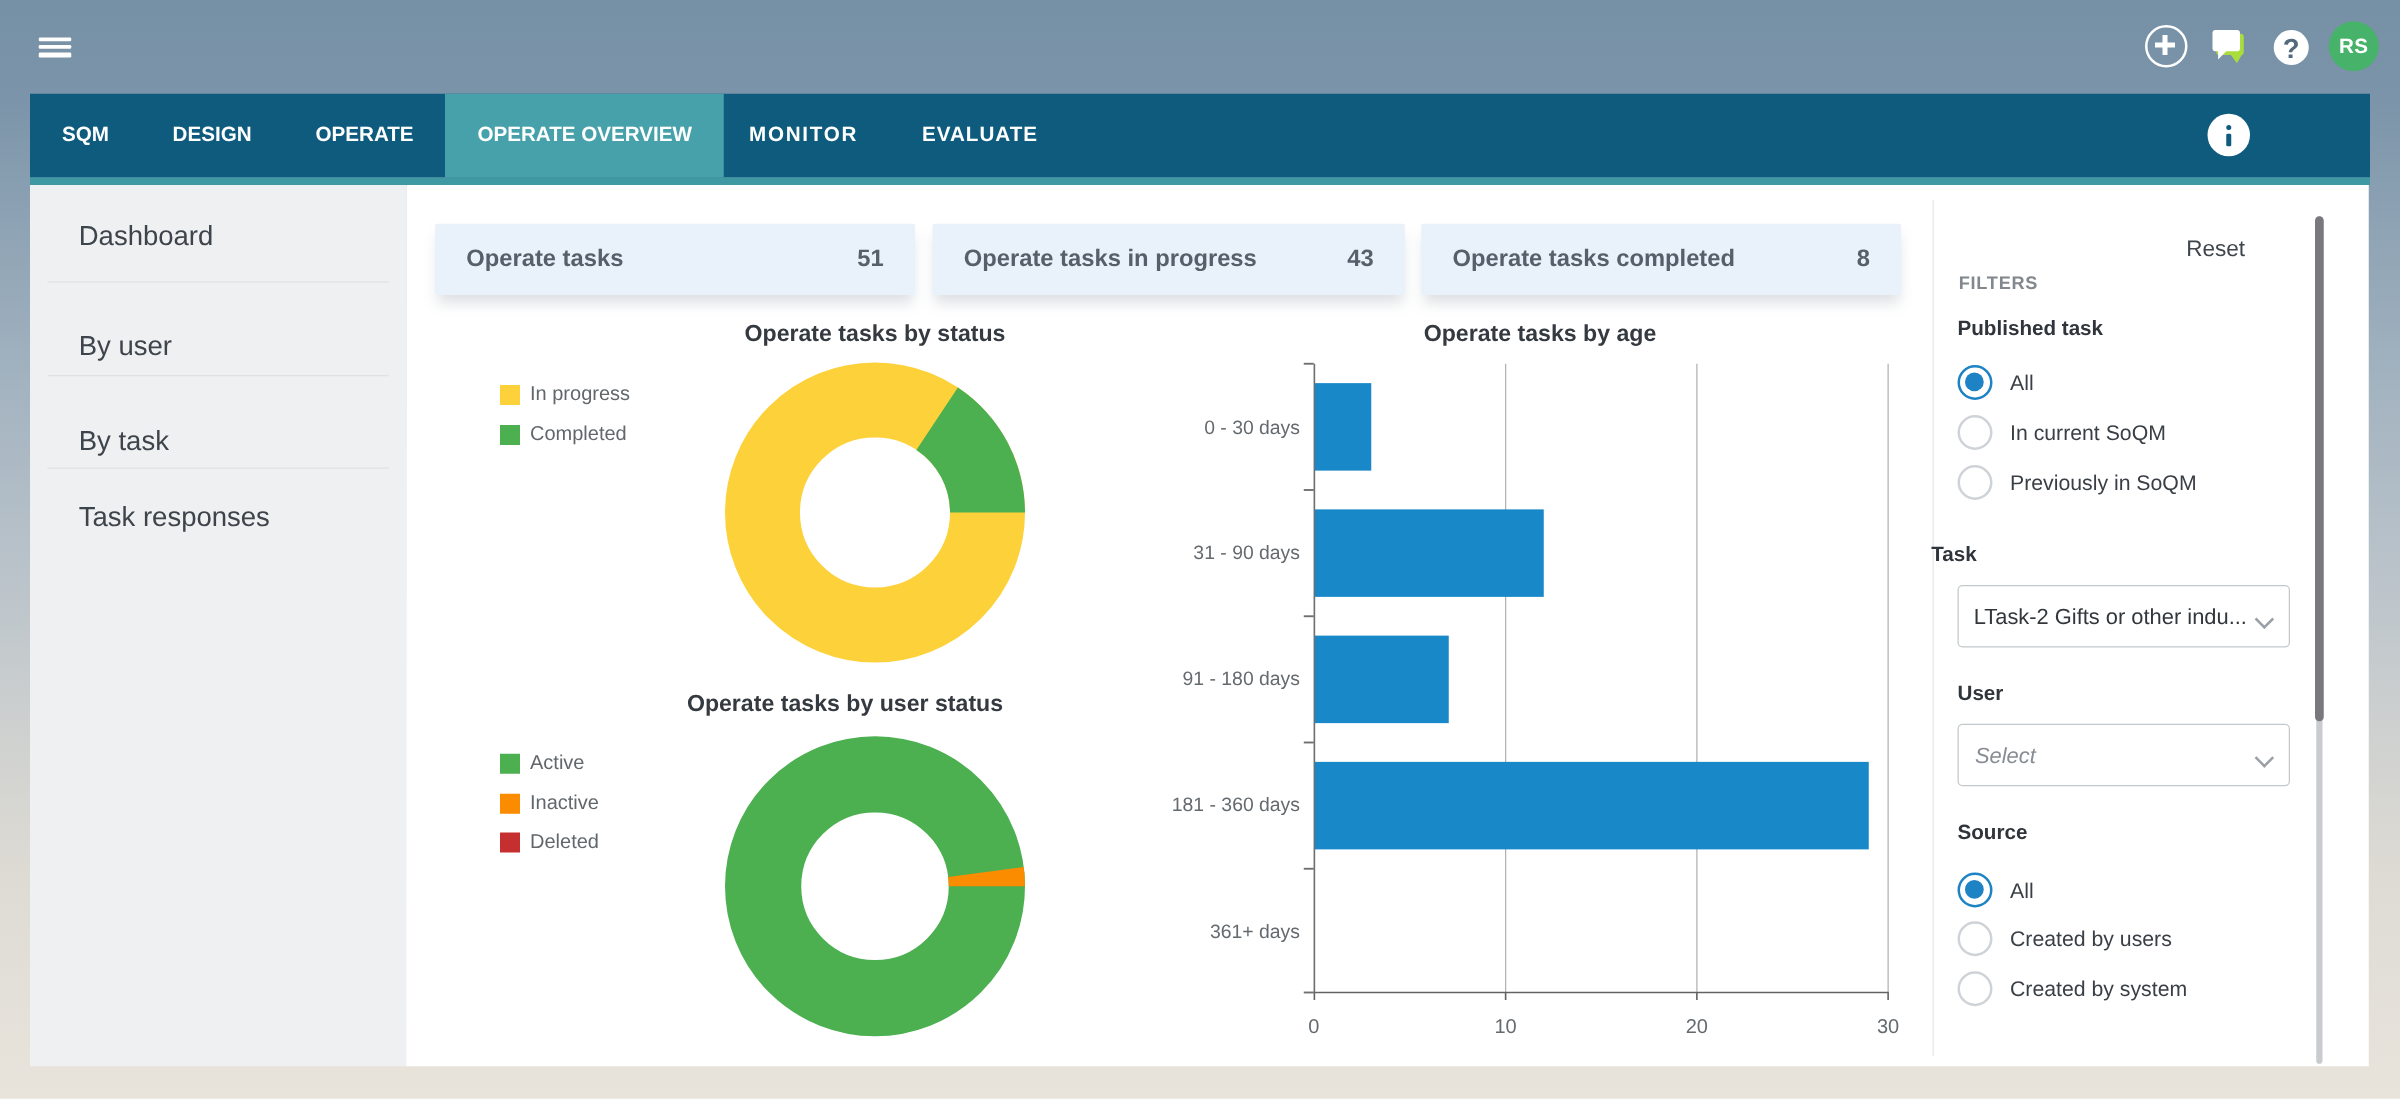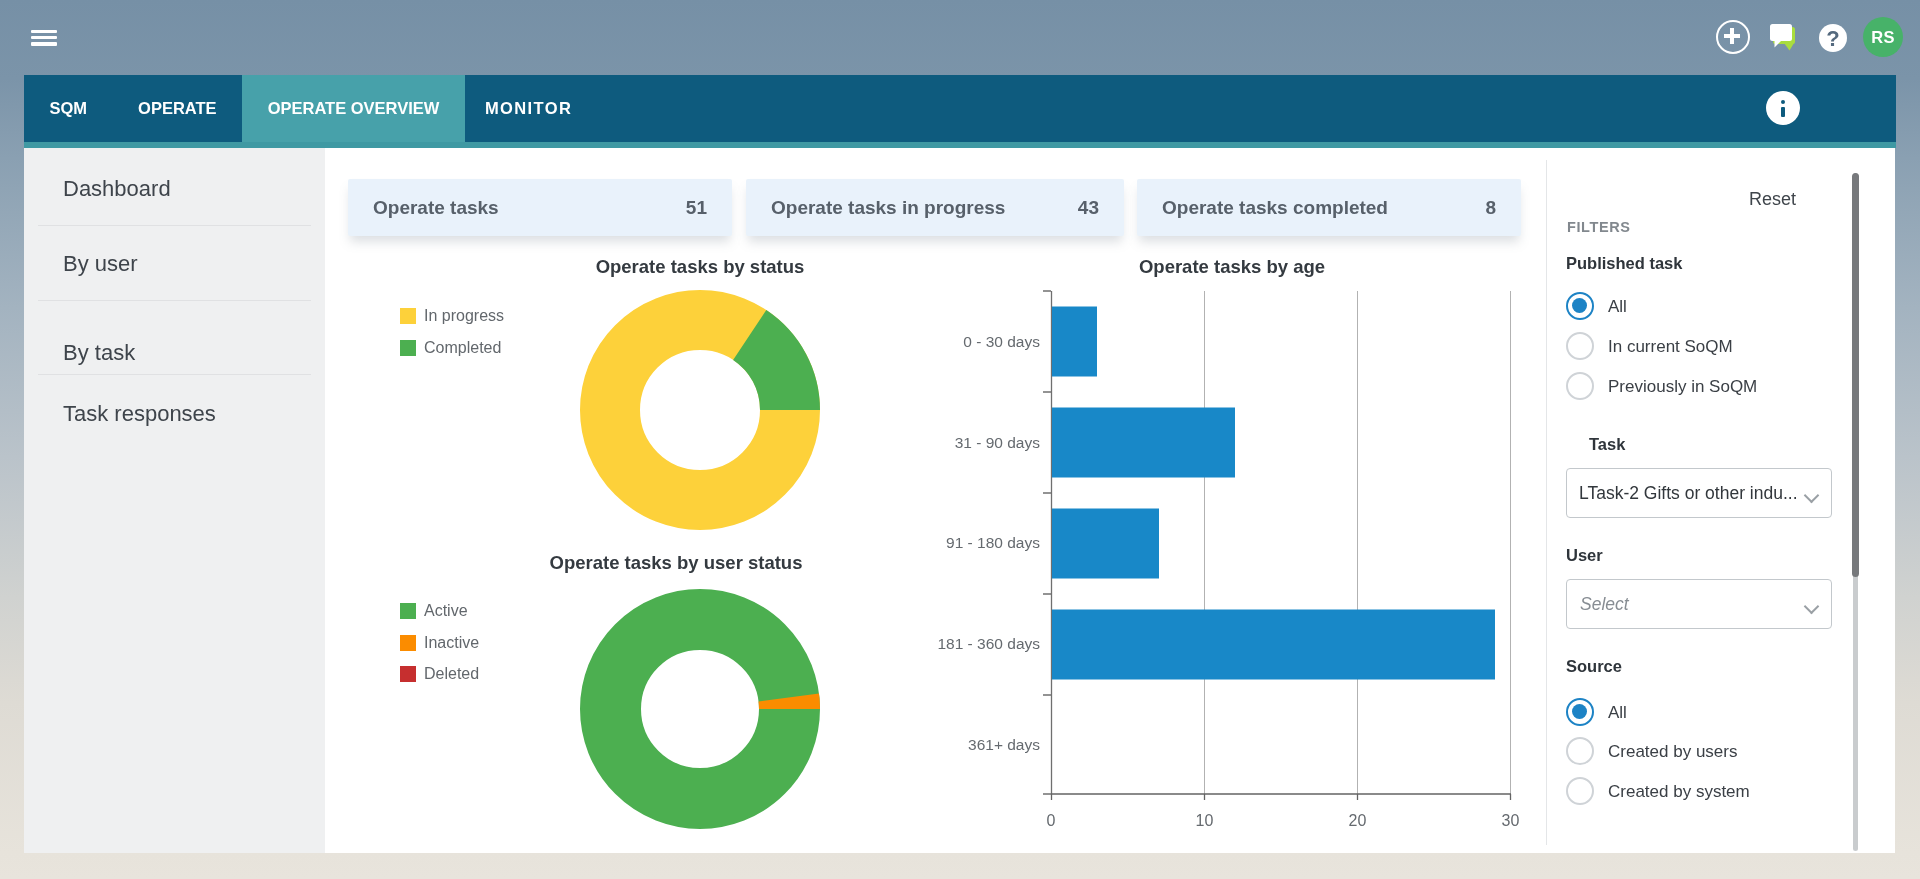--- a/index.html
+++ b/index.html
@@ -76,35 +76,37 @@
     <g fill="#fff">
       <rect x="10" y="10" width="22" height="17" rx="2.5"></rect>
       <polygon points="14.5,26 14.5,33.5 22,26"></polygon>
     </g>
   </svg>
   <div class="abs helpcirc" style="left:1819px; top:24px;">?</div>
   <div class="abs avatar" style="left:1863px; top:17px;">RS</div>
 
   <div class="abs nav">
     <div class="tab">SQM</div>
+    <div class="tab">DESIGN</div>
     <div class="tab">OPERATE</div>
     <div class="tab active">OPERATE OVERVIEW</div>
     <div class="tab" style="letter-spacing:1.4px;padding-left:20px;">MONITOR</div>
+    <div class="tab" style="letter-spacing:.8px;">EVALUATE</div>
   </div>
   <div class="abs infocirc">
     <i></i>
     <b></b>
   </div>
   <div class="abs strip"></div>
 
   <div class="abs sidebar"></div>
   <div class="abs mainarea"></div>
   <div class="abs menuitem" style="top:176px;">Dashboard</div>
   <div class="abs menusep" style="top:225px;"></div>
-  <div class="abs menuitem" style="top:251px;">By user</div>
+  <div class="abs menuitem" style="top:264px;">By user</div>
   <div class="abs menusep" style="top:300px;"></div>
   <div class="abs menuitem" style="top:340px;">By task</div>
   <div class="abs menusep" style="top:374px;"></div>
   <div class="abs menuitem" style="top:401px;">Task responses</div>
 
   <div class="abs card" style="left:348px; width:384px;">
     <span>Operate tasks</span>
     <span>51</span>
   </div>
   <div class="abs card" style="left:746px; width:378px;">
@@ -184,21 +186,21 @@
   <div class="abs vsep"></div>
   <div class="abs fhead">FILTERS</div>
   <div class="abs freset">Reset</div>
   <div class="abs flabel" style="left:1566px; top:254px;">Published task</div>
   <div class="abs radio sel" style="left:1566px; top:292px;"></div>
   <div class="abs rlabel" style="left:1608px; top:297px;">All</div>
   <div class="abs radio" style="left:1566px; top:332px;"></div>
   <div class="abs rlabel" style="left:1608px; top:337px;">In current SoQM</div>
   <div class="abs radio" style="left:1566px; top:372px;"></div>
   <div class="abs rlabel" style="left:1608px; top:377px;">Previously in SoQM</div>
-  <div class="abs flabel" style="left:1589px; top:435px;text-align:center;">Task</div>
+  <div class="abs flabel" style="left:1545px; top:435px;text-align:center;">Task</div>
   <div class="abs selbox" style="top:468px;"></div>
   <div class="abs" style="left:1579px; top:483px; font-size:17.5px; color:#32373c;">LTask-2 Gifts or other indu...</div>
   <div class="abs chev" style="left:1806px; top:487px;"></div>
   <div class="abs flabel" style="left:1566px; top:546px;">User</div>
   <div class="abs selbox" style="top:579px;"></div>
   <div class="abs" style="left:1580px; top:594px; font-size:17.5px; color:#878d93; font-style:italic;">Select</div>
   <div class="abs chev" style="left:1806px; top:598px;"></div>
   <div class="abs flabel" style="left:1566px; top:657px;">Source</div>
   <div class="abs radio sel" style="left:1566px; top:698px;"></div>
   <div class="abs rlabel" style="left:1608px; top:703px;">All</div>

